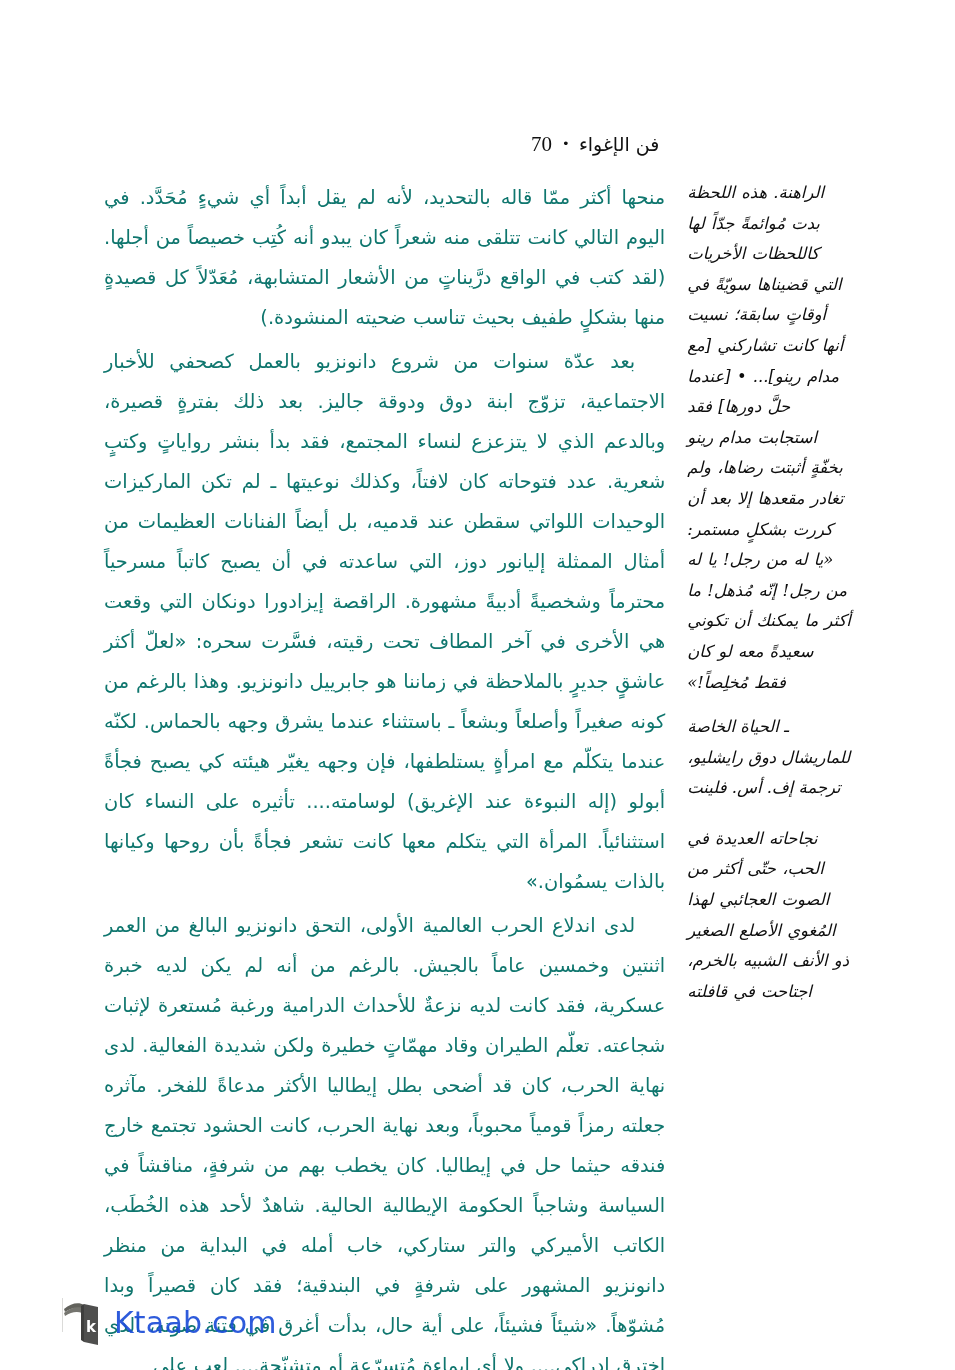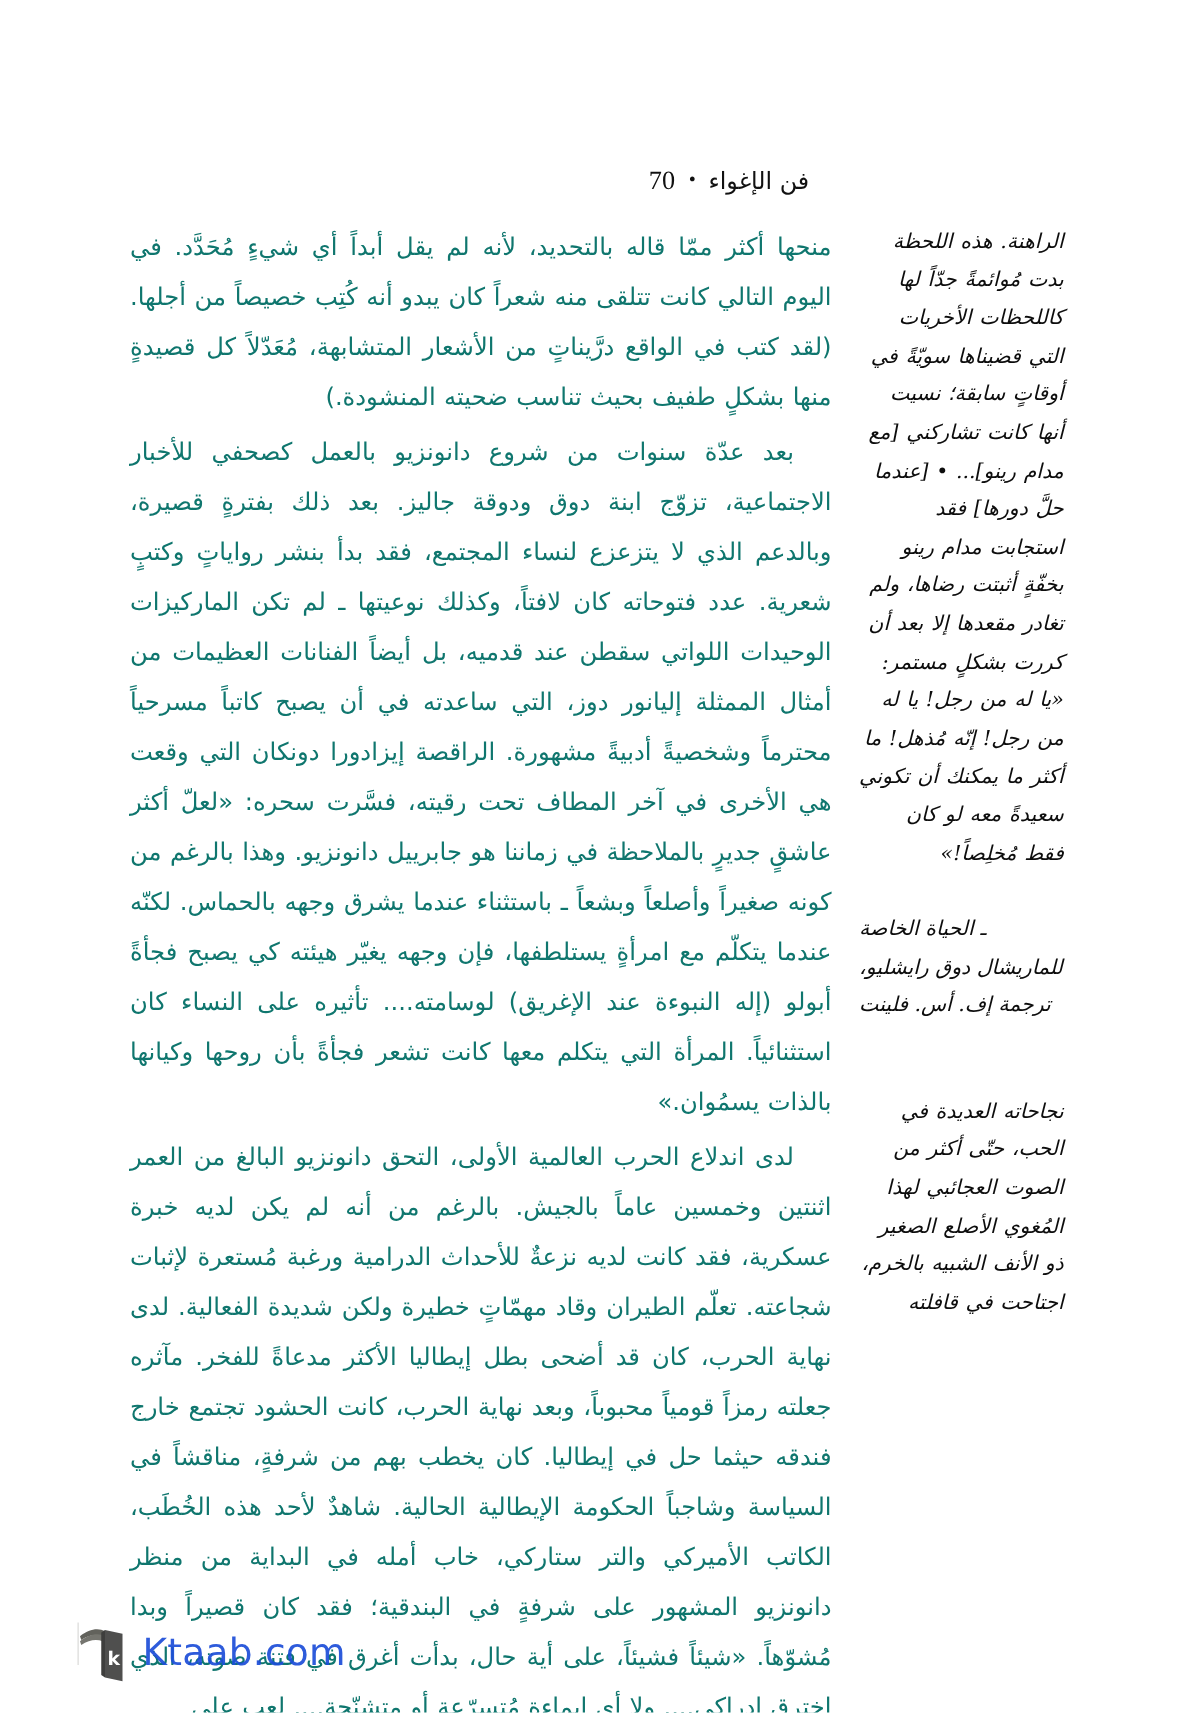--- a/index.html
+++ b/index.html
@@ -19,21 +19,21 @@
   .page {
     position: absolute;
     inset: 0;
     background: #ffffff;
   }
 
   
   .running-head {
     position: absolute;
     top: 132px;
-    right: 116px;
+    right: 104px;
     width: 320px;
     text-align: left;
     direction: rtl;
     font-family: "DejaVu Sans", sans-serif;
     font-size: 19px;
     letter-spacing: 0.2px;
     color: #111;
     white-space: nowrap;
   }
   .running-head .rh-title { }
@@ -84,40 +84,40 @@
   .main-col p.indent {
     text-indent: 30px;
   }
   .main-col p + p {
     margin-top: 4px;
   }
 
   
   .note {
     direction: rtl;
-    text-align: right;
+    text-align: left;
     font-family: "DejaVu Serif", serif;
     font-style: italic;
     font-size: 16.4px;
     line-height: 30.6px;
     color: #0d0d0d;
     word-spacing: 1px;
   }
   .note-attrib {
     direction: rtl;
     text-align: left;
     font-family: "DejaVu Serif", serif;
     font-style: italic;
     font-size: 16.4px;
     line-height: 30.6px;
     color: #0d0d0d;
     margin-top: 26px;
   }
-  .note-spacer-1 { margin-top: 30px; }
-  .note-spacer-2 { margin-top: 54px; }
+  .note-spacer-1 { margin-top: 14px; }
+  .note-spacer-2 { margin-top: 20px; }
 
   
   .watermark {
     position: absolute;
     left: 62px;
     bottom: 22px;
     display: flex;
     flex-direction: row;
     align-items: center;
     gap: 12px;

